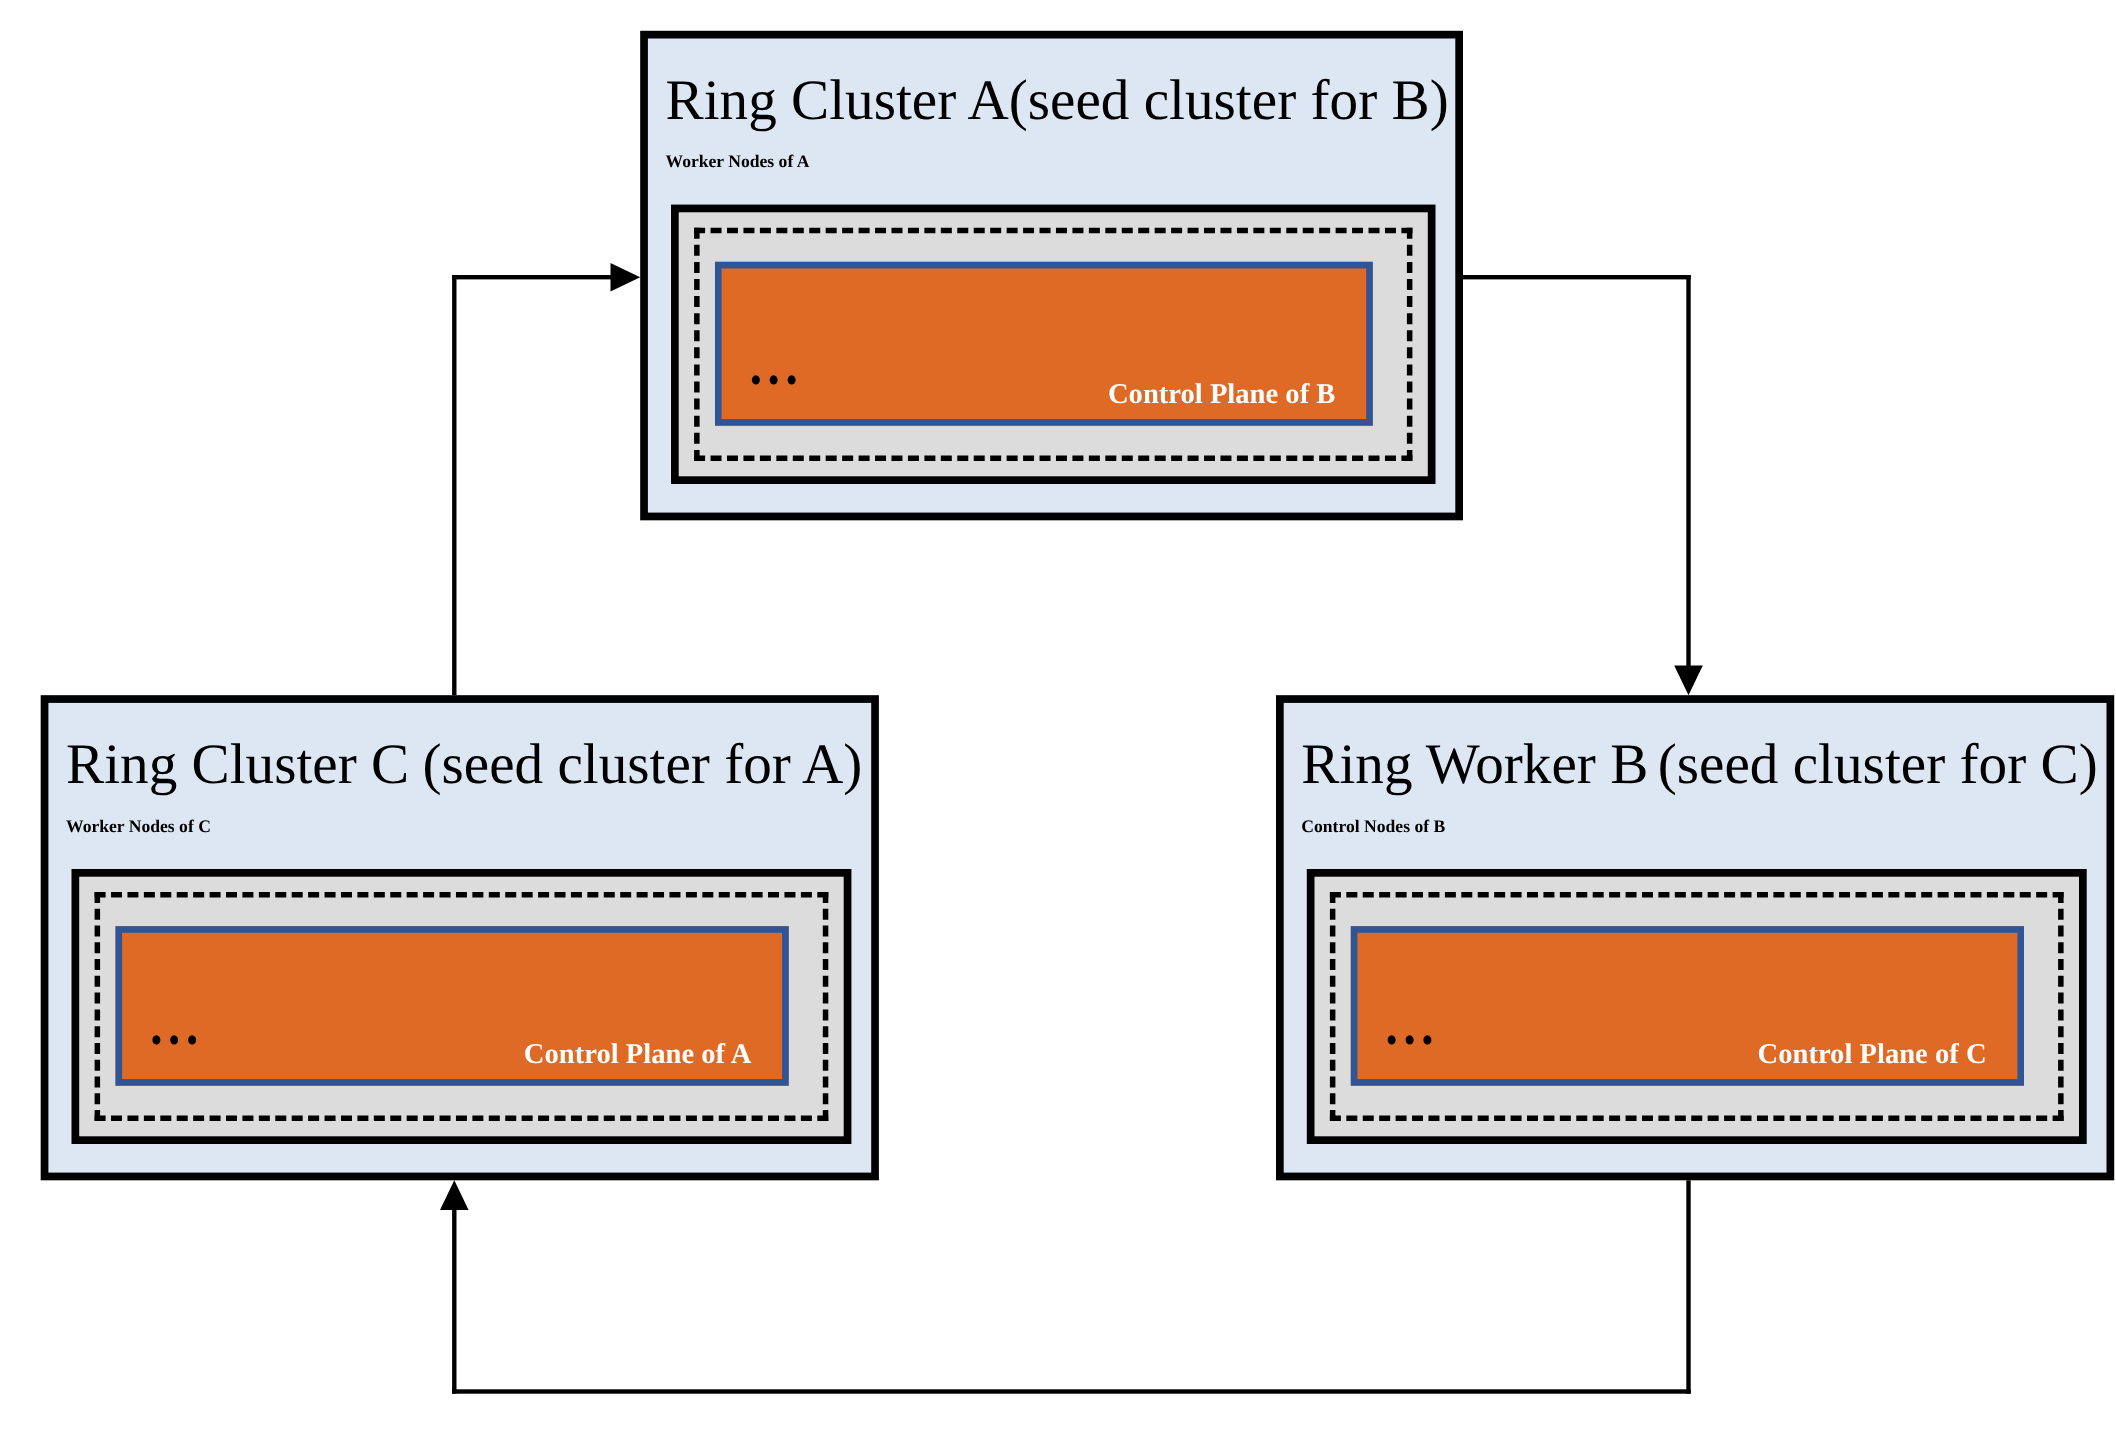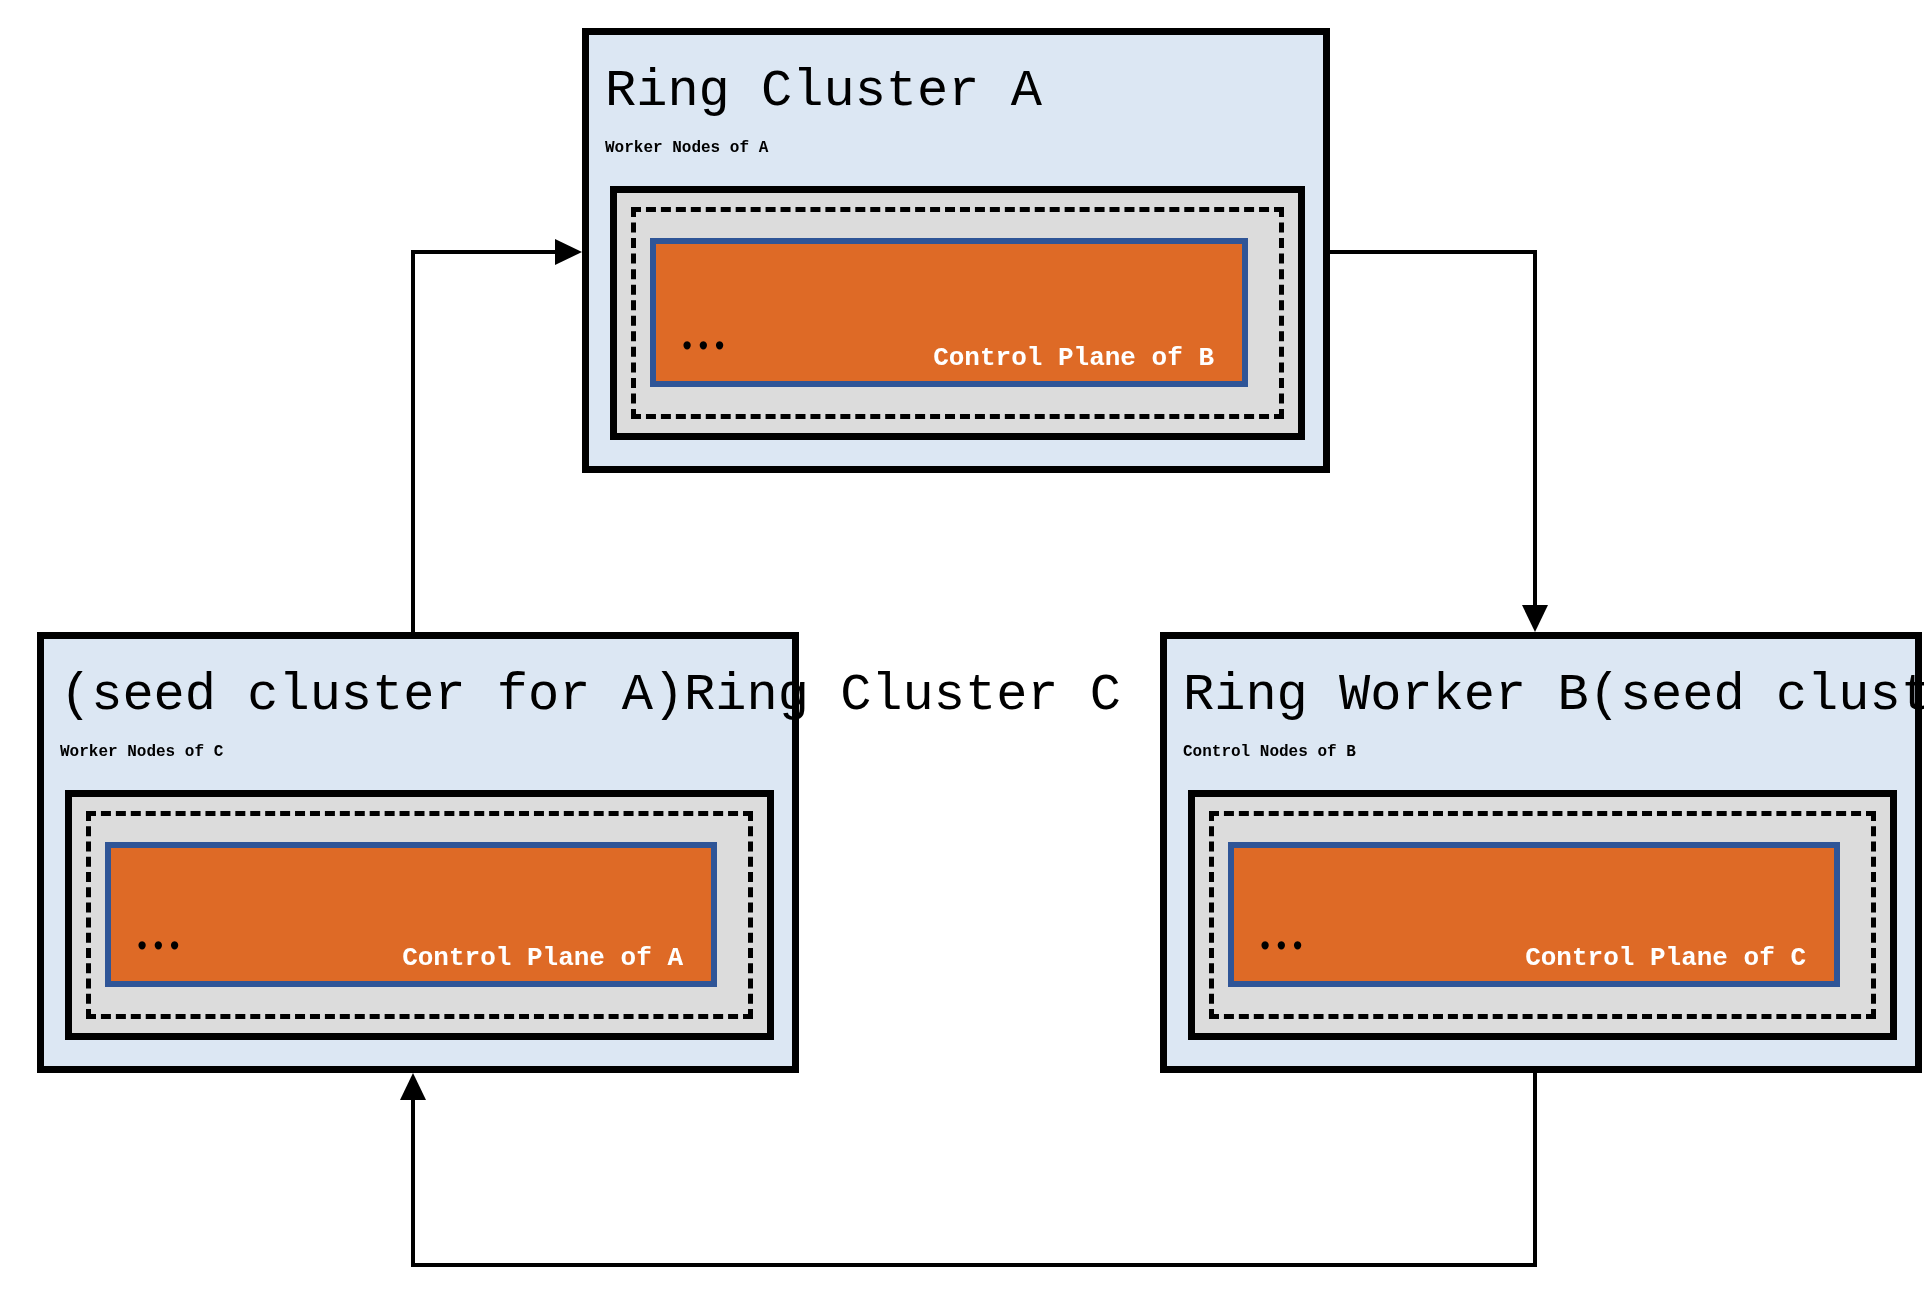--- a/index.html
+++ b/index.html
@@ -1,21 +1,21 @@
 <!DOCTYPE html>
 <html style="--cluster-bg: #dce7f3; --worker-box-bg: #dcdcdc; --control-plane-fill: #de6a26; --control-plane-border: #2f5597; --control-plane-text: #ffffff; --line-color: #000000;"><head>
 <meta charset="utf-8">
 <style>
   html, body { margin: 0; padding: 0; background: #ffffff; }
   #canvas {
     position: relative;
     width: 1924px;
     height: 1306px;
     background: #ffffff;
-    font-family: Liberation Mono, monospace;
+    font-family: Liberation Serif, serif;
     overflow: hidden;
   }
 
   
   .cluster {
     position: absolute;
     background: var(--cluster-bg, #dce7f3);
     border: 7px solid var(--line-color, #000);
     box-sizing: border-box;
   }
@@ -113,20 +113,21 @@
   #bc-head { left: 400px;  top: 1073px; }
 </style>
 </head>
 <body>
 
 <div id="canvas">
 
   <div class="cluster" id="cluster-a">
     <div class="title-row">
       <span>Ring Cluster A</span>
+      <span>(seed cluster for B)</span>
     </div>
     <div class="worker-label">Worker Nodes of A</div>
     <div class="worker-box">
       <div class="dashed-box">
         <div class="orange-box">
           <span class="dots">●●●</span>
           <span class="cp-label">Control Plane of B</span>
         </div>
       </div>
     </div>
@@ -143,22 +144,22 @@
         <div class="orange-box">
           <span class="dots">●●●</span>
           <span class="cp-label">Control Plane of C</span>
         </div>
       </div>
     </div>
   </div>
 
   <div class="cluster" id="cluster-c">
     <div class="title-row">
+      <span>Ring Cluster C</span>
       <span>(seed cluster for A)</span>
-      <span>Ring Cluster C</span>
     </div>
     <div class="worker-label">Worker Nodes of C</div>
     <div class="worker-box">
       <div class="dashed-box">
         <div class="orange-box">
           <span class="dots">●●●</span>
           <span class="cp-label">Control Plane of A</span>
         </div>
       </div>
     </div>

